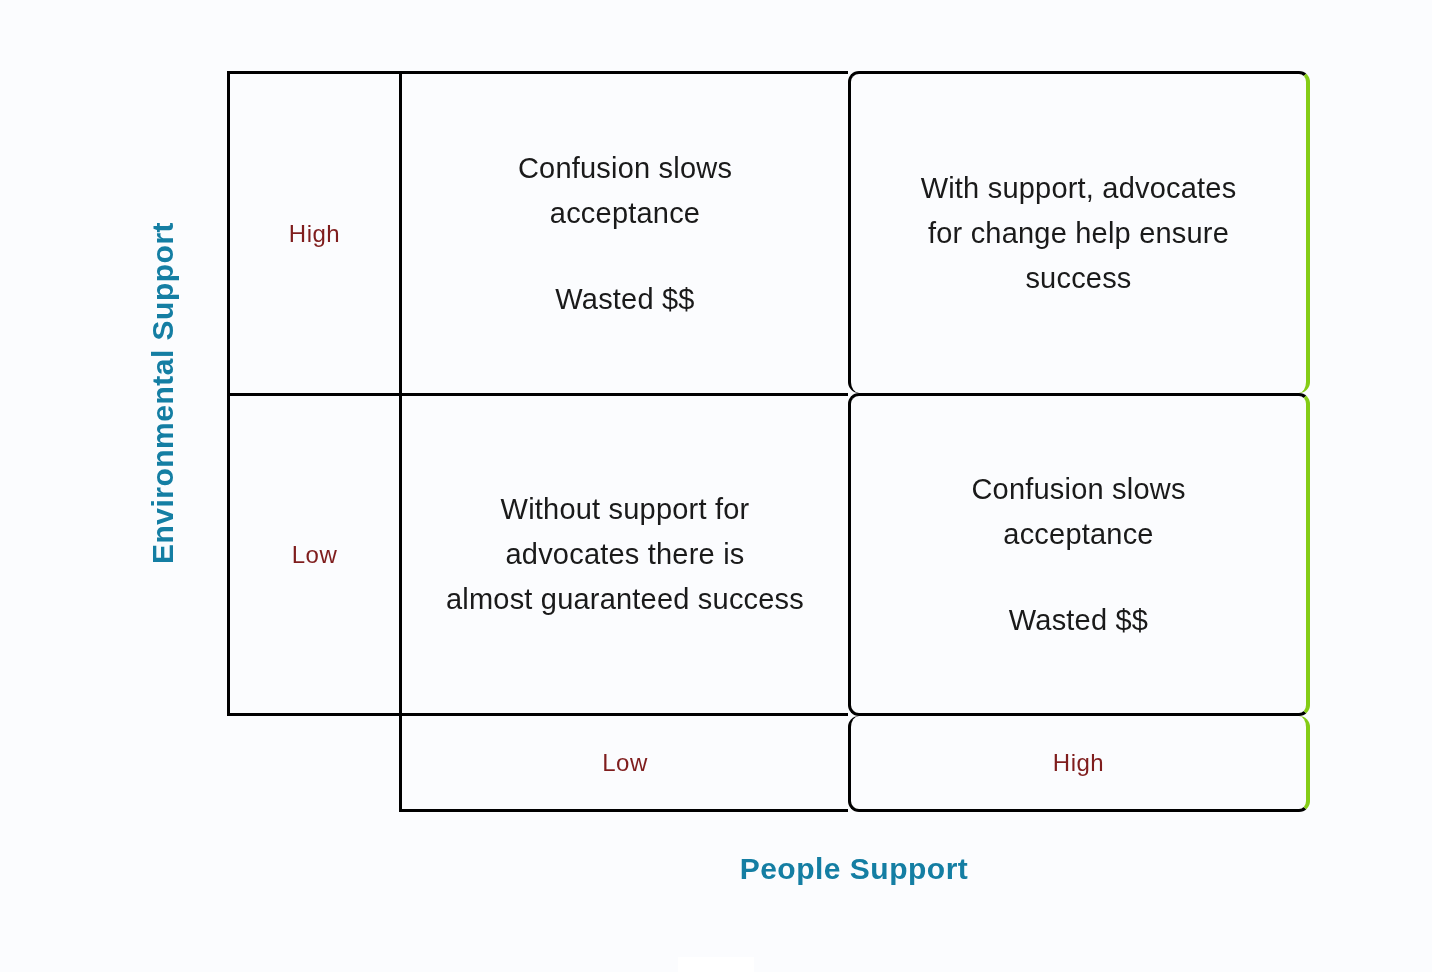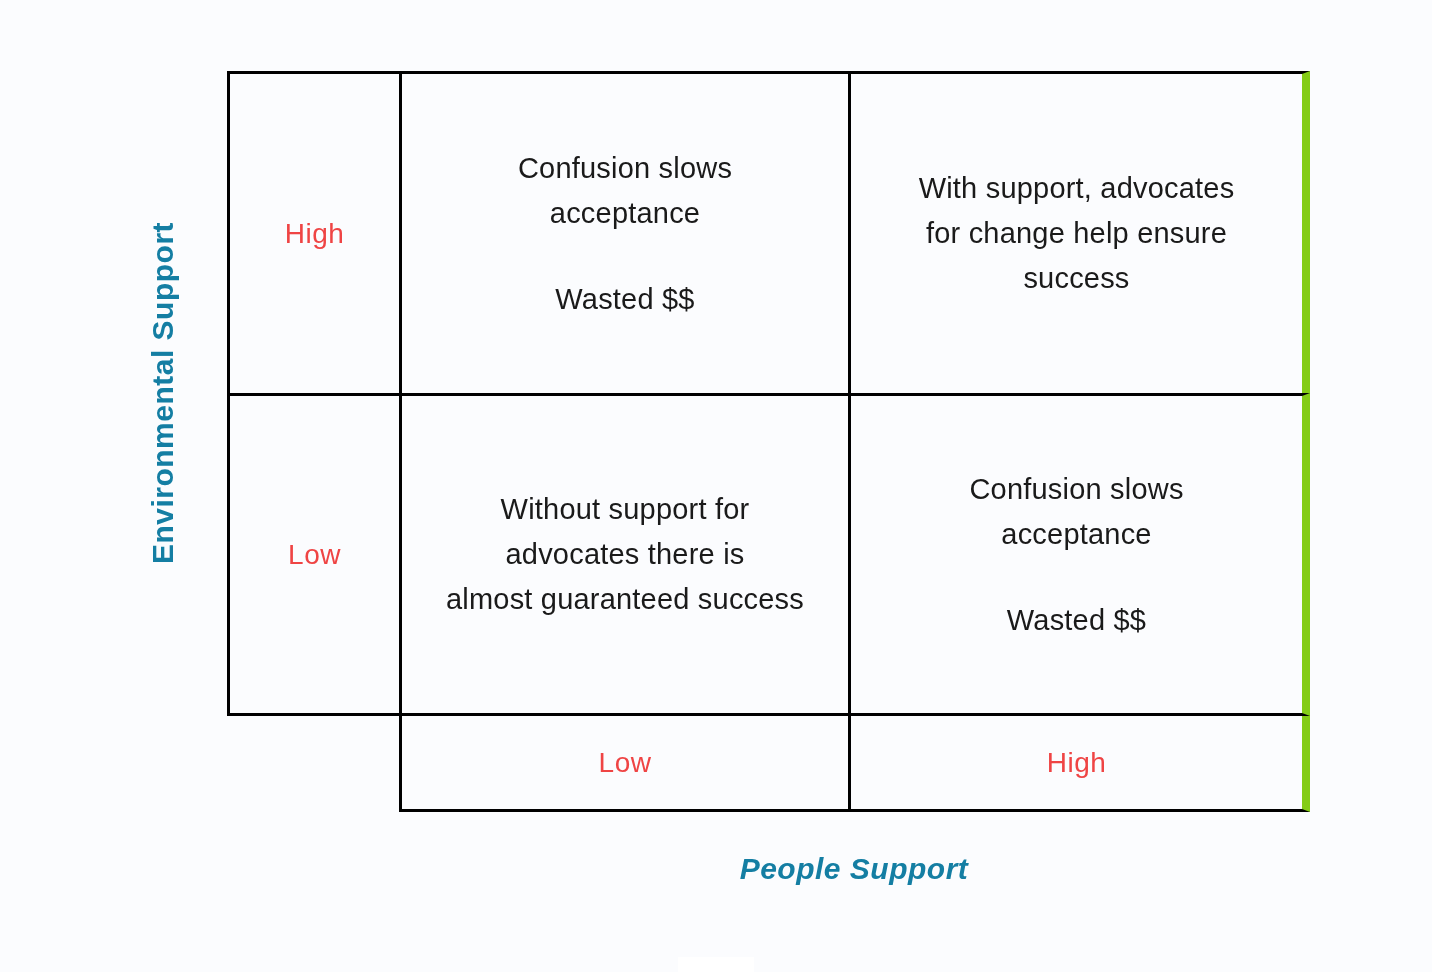--- a/index.html
+++ b/index.html
@@ -20,58 +20,57 @@
     grid-template-columns:172px 449px 462px;
     grid-template-rows:322px 323px 96px;
   }
   .cell {
     display:flex; align-items:center; justify-content:center;
     text-align:center;
   }
   
   .b-t { border-top:3px solid #000; }
   .b-l { border-left:3px solid #000; }
-  .b-r { border-right:8px solid #84cc16; }
+  .b-r { border-right:4px solid #84cc16;border-radius:11px; }
   .b-b { border-bottom:3px solid #000; }
   .no-border { border:none; }
 
   
   .q-text {
     font-size:29px;
     line-height:45px;
     white-space:pre-line;
     color:#1a1a1a;
     letter-spacing:.2px;
   }
   .q-gap { margin-top:41px; }
 
   
   .hdr-label {
-    font-size:28px;
-    color:#ef4444;
+    font-size:24px;
+    color:#7f1d1d;
     letter-spacing:.5px;
   }
 
   
   .axis-title {
     position:absolute;
     font-size:30px;
     font-weight:bold;
     color:#147ea3;
     white-space:nowrap;
     letter-spacing:.5px;
   }
   .y-title {
     left:163px; top:393px;
     transform:translate(-50%,-50%) rotate(-90deg);
   }
   .x-title {
     left:854px; top:869px;
     transform:translate(-50%,-50%);
-    font-style:italic;
   }
 
   
   .bottom-artifact {
     position:absolute;
     left:678px; top:957px;
     width:76px; height:15px;
     background:#ffffff;
   }
 </style>

